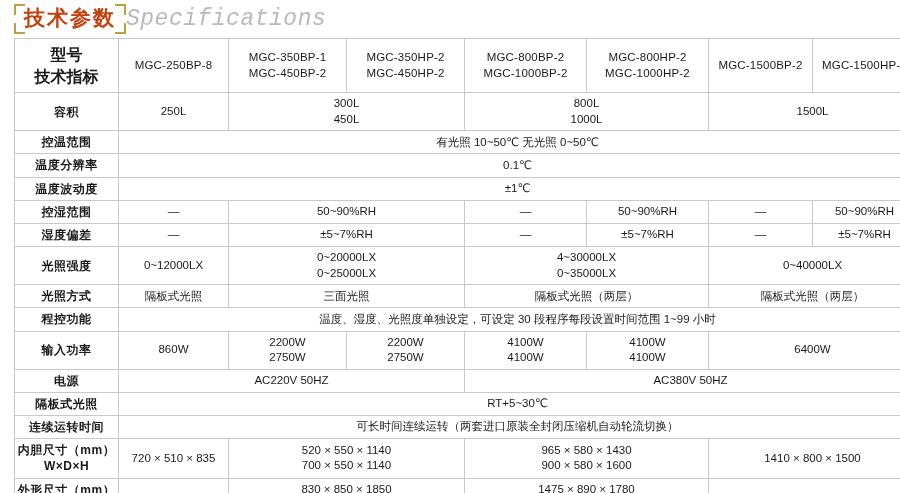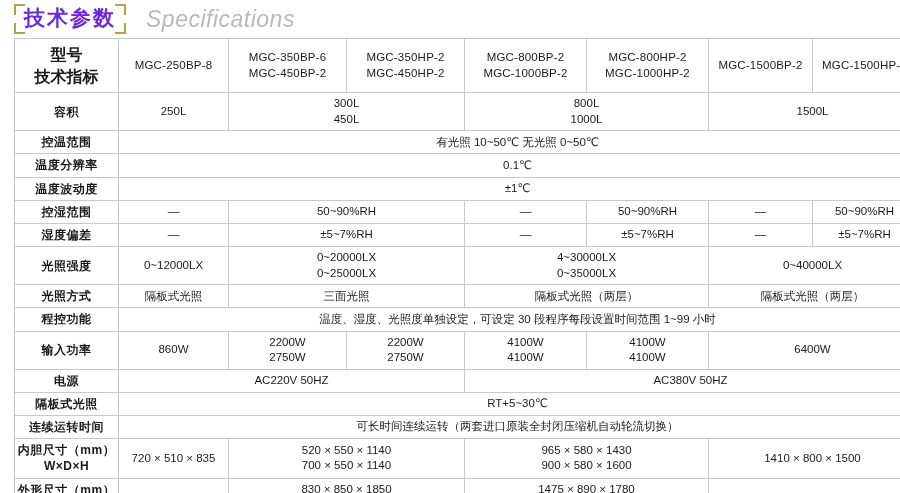--- a/index.html
+++ b/index.html
@@ -30,37 +30,36 @@
     align-items: center;
     justify-content: center;
     padding: 1px 10px 3px 10px;
     height: 30px;
   }
   .title-cn {
     font-family: "DejaVu Sans", "Liberation Sans", sans-serif;
     font-size: 21px;
     font-weight: bold;
     letter-spacing: 2px;
-    color: #6d28d9;
+    color: #c2410c;
     line-height: 1;
   }
   
   .br {
     position: absolute;
     width: 11px; height: 11px;
     border: 2px solid #b8a14a;
   }
   .br.tl { top: 0; left: 0; border-right: none; border-bottom: none; }
   .br.tr { top: 0; right: 0; border-left: none; border-bottom: none; }
   .br.bl { bottom: 0; left: 0; border-right: none; border-top: none; }
   .br.brr { bottom: 0; right: 0; border-left: none; border-top: none; }
 
   .title-en {
-    margin-left: 20px;
-    font-family: Liberation Sans, sans-serif;
+    font-family: Liberation Mono, monospace;
     font-style: italic;
     font-size: 23px;
     color: #b9b9b9;
     letter-spacing: 0.5px;
   }
 
   
   table.spec {
     border-collapse: collapse;
     width: 872px;
@@ -121,21 +120,21 @@
       <col style="width:104px">
       <col style="width:104px">
     </colgroup>
     <tbody>
       <tr class="head">
         <td>
           <div>型号</div>
           <div>技术指标</div>
         </td>
         <td class="model two-line">MGC-250BP-8</td>
-        <td class="model two-line">MGC-350BP-6
+        <td class="model two-line">MGC-350BP-1
 MGC-450BP-2</td>
         <td class="model two-line">MGC-350HP-2
 MGC-450HP-2</td>
         <td class="model two-line">MGC-800BP-2
 MGC-1000BP-2</td>
         <td class="model two-line">MGC-800HP-2
 MGC-1000HP-2</td>
         <td class="model two-line">MGC-1500BP-2</td>
         <td class="model two-line">MGC-1500HP-2</td>
       </tr>

